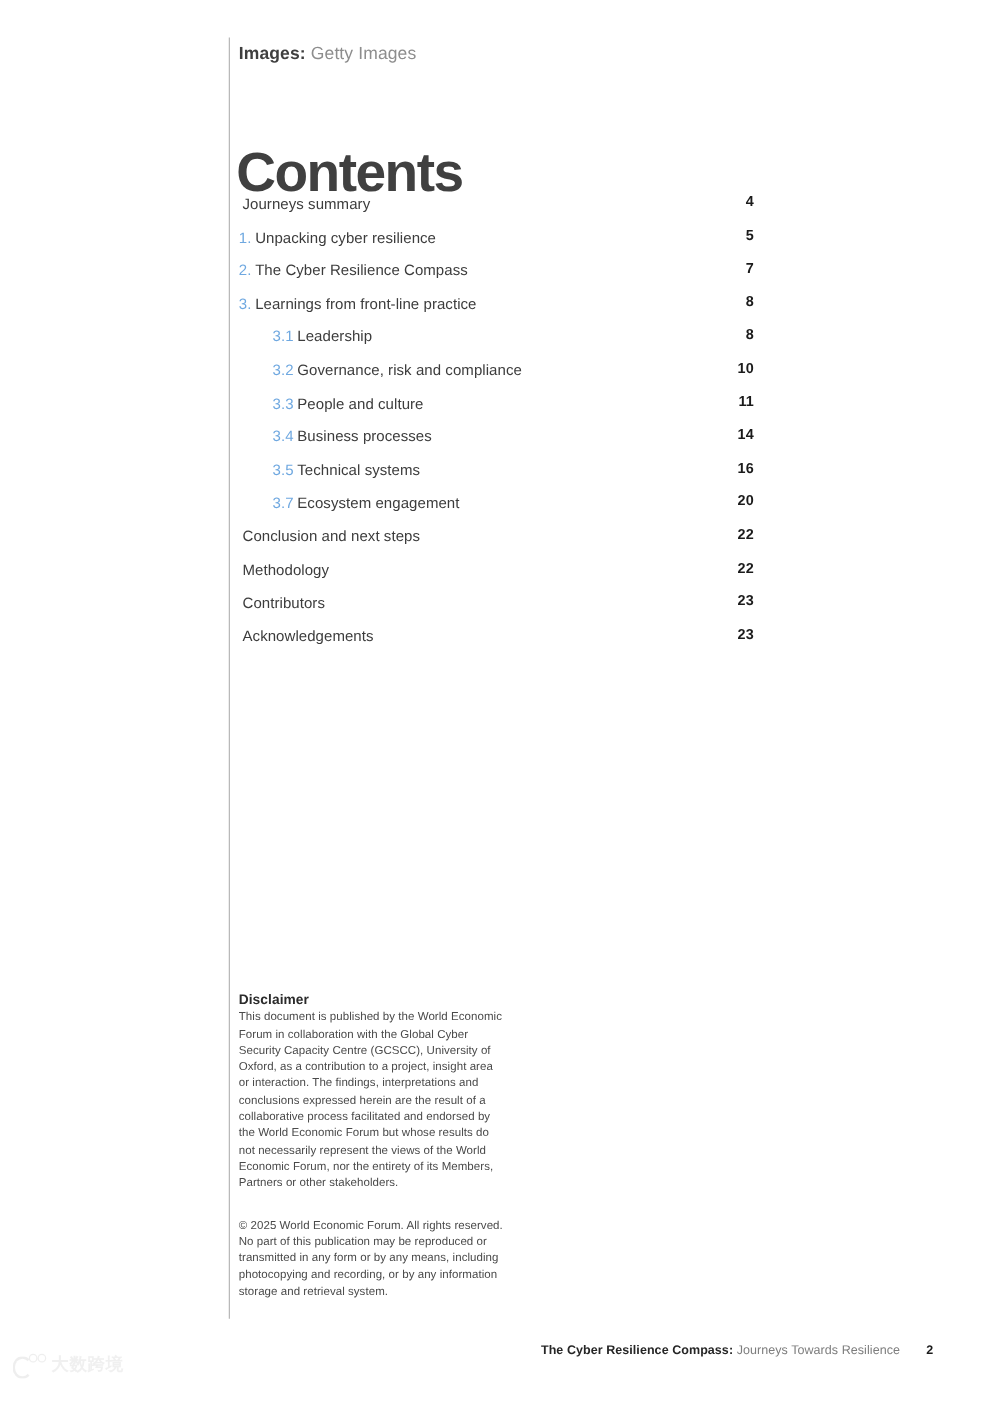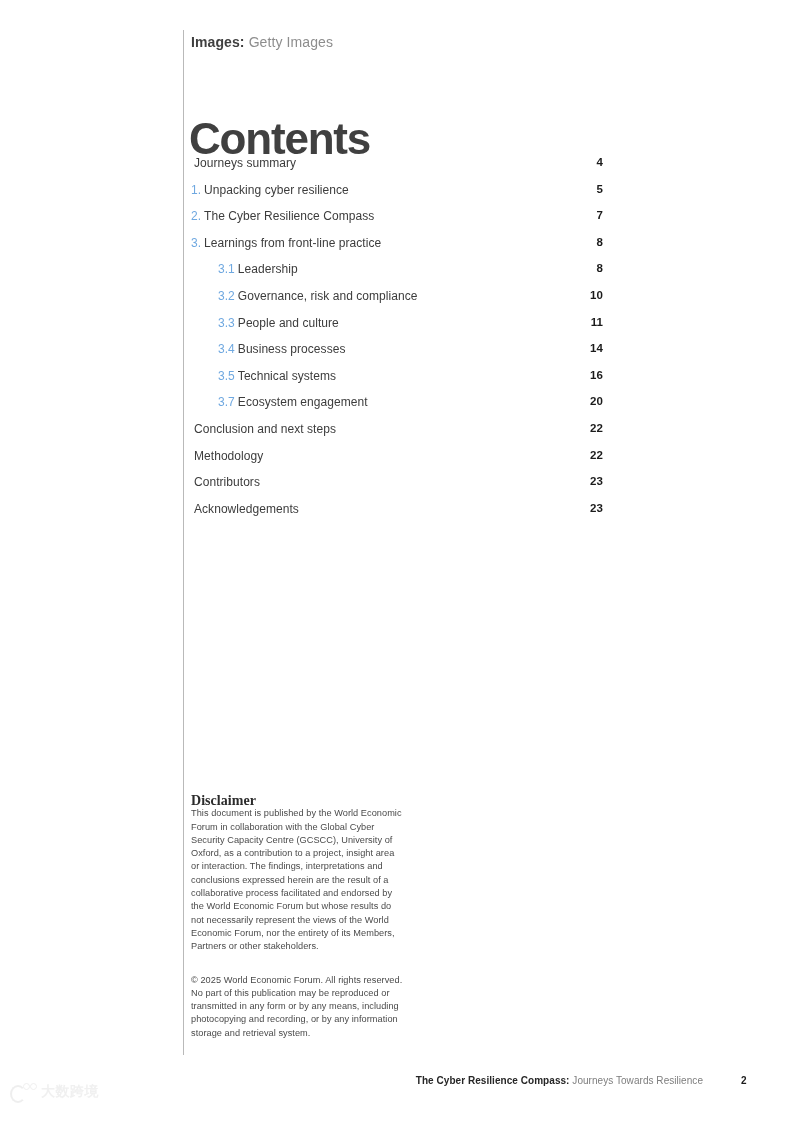--- a/index.html
+++ b/index.html
@@ -105,45 +105,44 @@
     left: 191px;
     top: 794px;
     width: 212px;
     font-size: 9.2px;
     line-height: 13.3px;
     color: #4a4a4a;
     letter-spacing: .05px;
   }
   .disclaimer h4 {
     margin: 0 0 0 0;
-    font-size: 14px;
+    font-size: 11px;
     font-weight: bold;
     color: #2b2b2b;
     line-height: 13.3px;
-    font-family: Liberation Serif, serif;
   }
   .disclaimer p {
     margin: 0;
   }
   .disclaimer p + p {
     margin-top: 20px;
   }
 
   
   .footer {
     position: absolute;
     left: 0;
     right: 0;
     top: 1075px;
     height: 16px;
     font-size: 10px;
   }
   .footer .ftext {
     position: absolute;
-    right: 90px;
+    right: 73px;
     top: 0;
     white-space: nowrap;
     letter-spacing: .05px;
   }
   .footer .ftext .b {
     font-weight: bold;
     color: #262626;
   }
   .footer .ftext .n {
     color: #7d7d7d;

